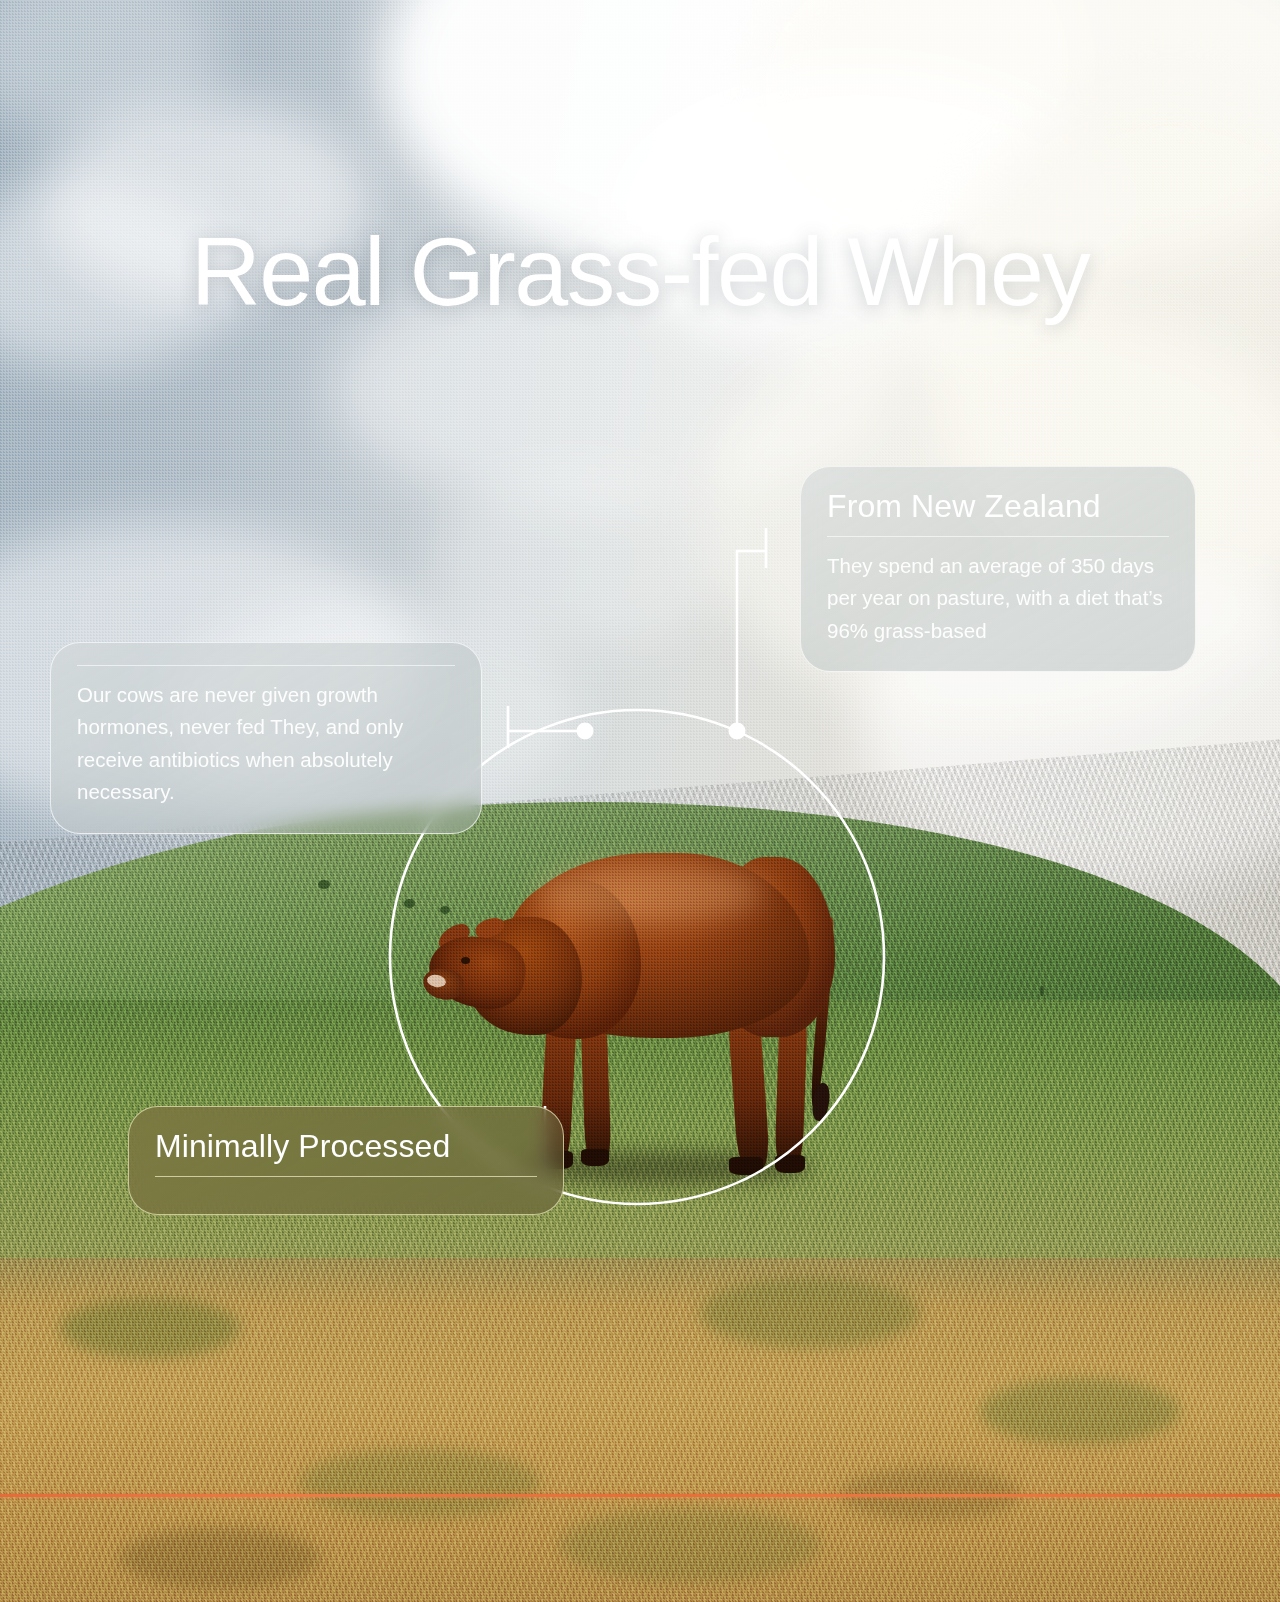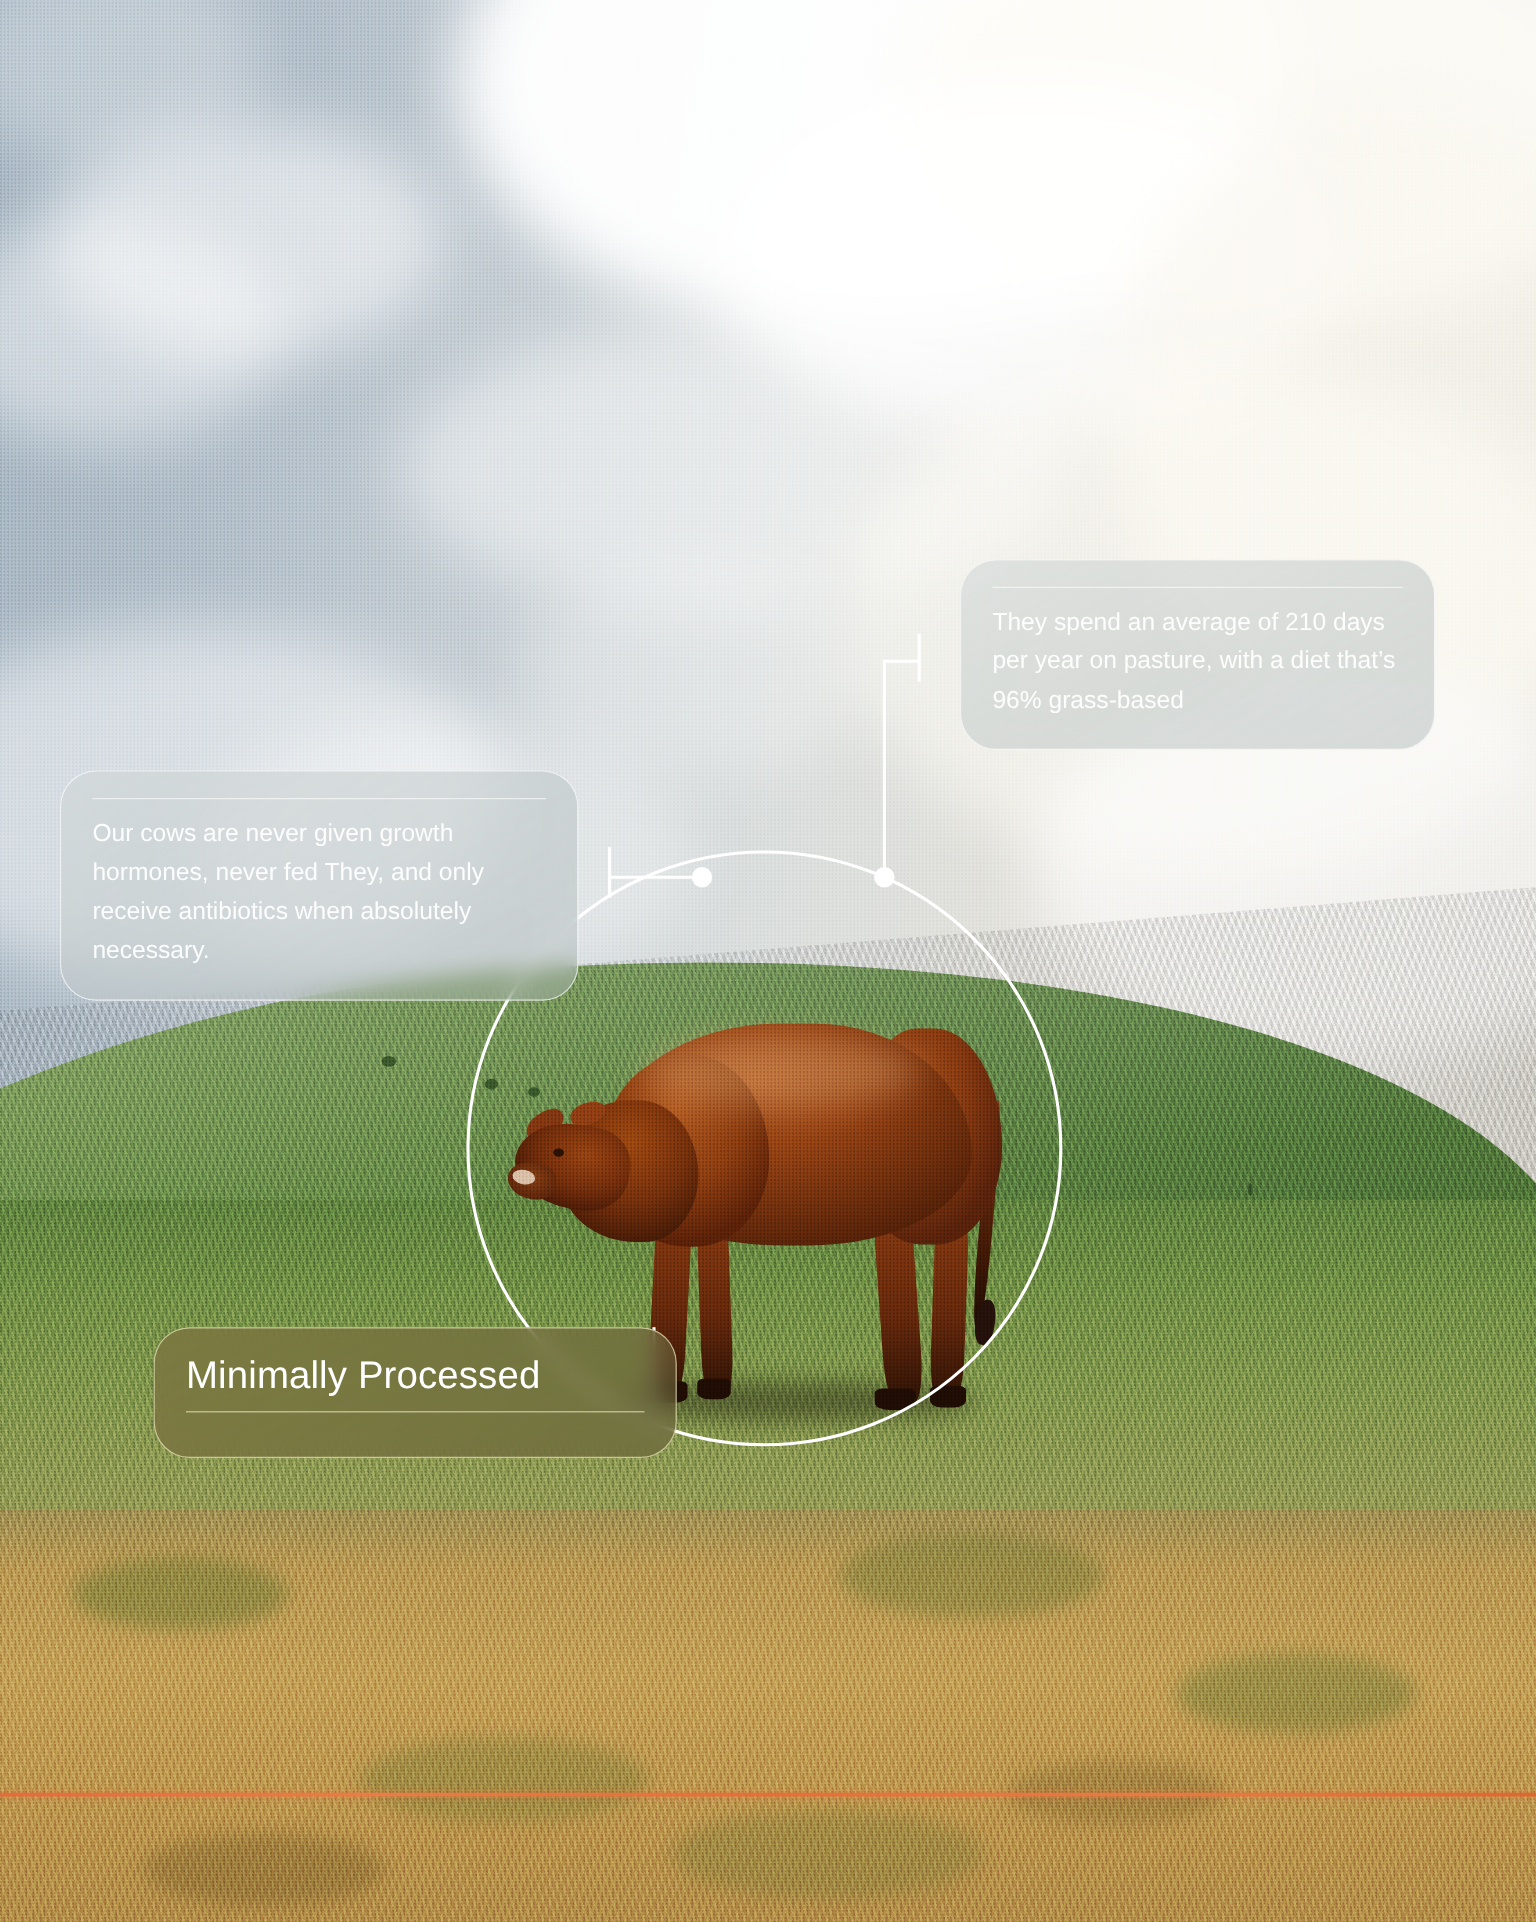--- a/index.html
+++ b/index.html
@@ -302,24 +302,26 @@
       <path d="M766 528 V568"></path>
 
       <path d="M545 1176 V1106"></path>
     </g>
     <g fill="#ffffff">
       <circle cx="585" cy="731" r="8.5"></circle>
       <circle cx="737" cy="731" r="8.5"></circle>
     </g>
   </svg>
 
+  <h1 class="title">Real Grass-fed Whey</h1>
 
   <div class="card cool" id="card-nz">
+    <div class="c-title">From New Zealand</div>
     <div class="c-rule"></div>
-    <div class="c-body">They spend an average of 210 days per year on pasture, with a diet that’s 96% grass-based</div>
+    <div class="c-body">They spend an average of 350 days per year on pasture, with a diet that’s 96% grass-based</div>
   </div>
 
   <div class="card cool" id="card-clean">
     <div class="c-rule"></div>
     <div class="c-body">Our cows are never given growth hormones, never fed They, and only receive antibiotics when absolutely necessary.</div>
   </div>
 
   <div class="card warm" id="card-min">
     <div class="c-title">Minimally Processed</div>
     <div class="c-rule"></div>

